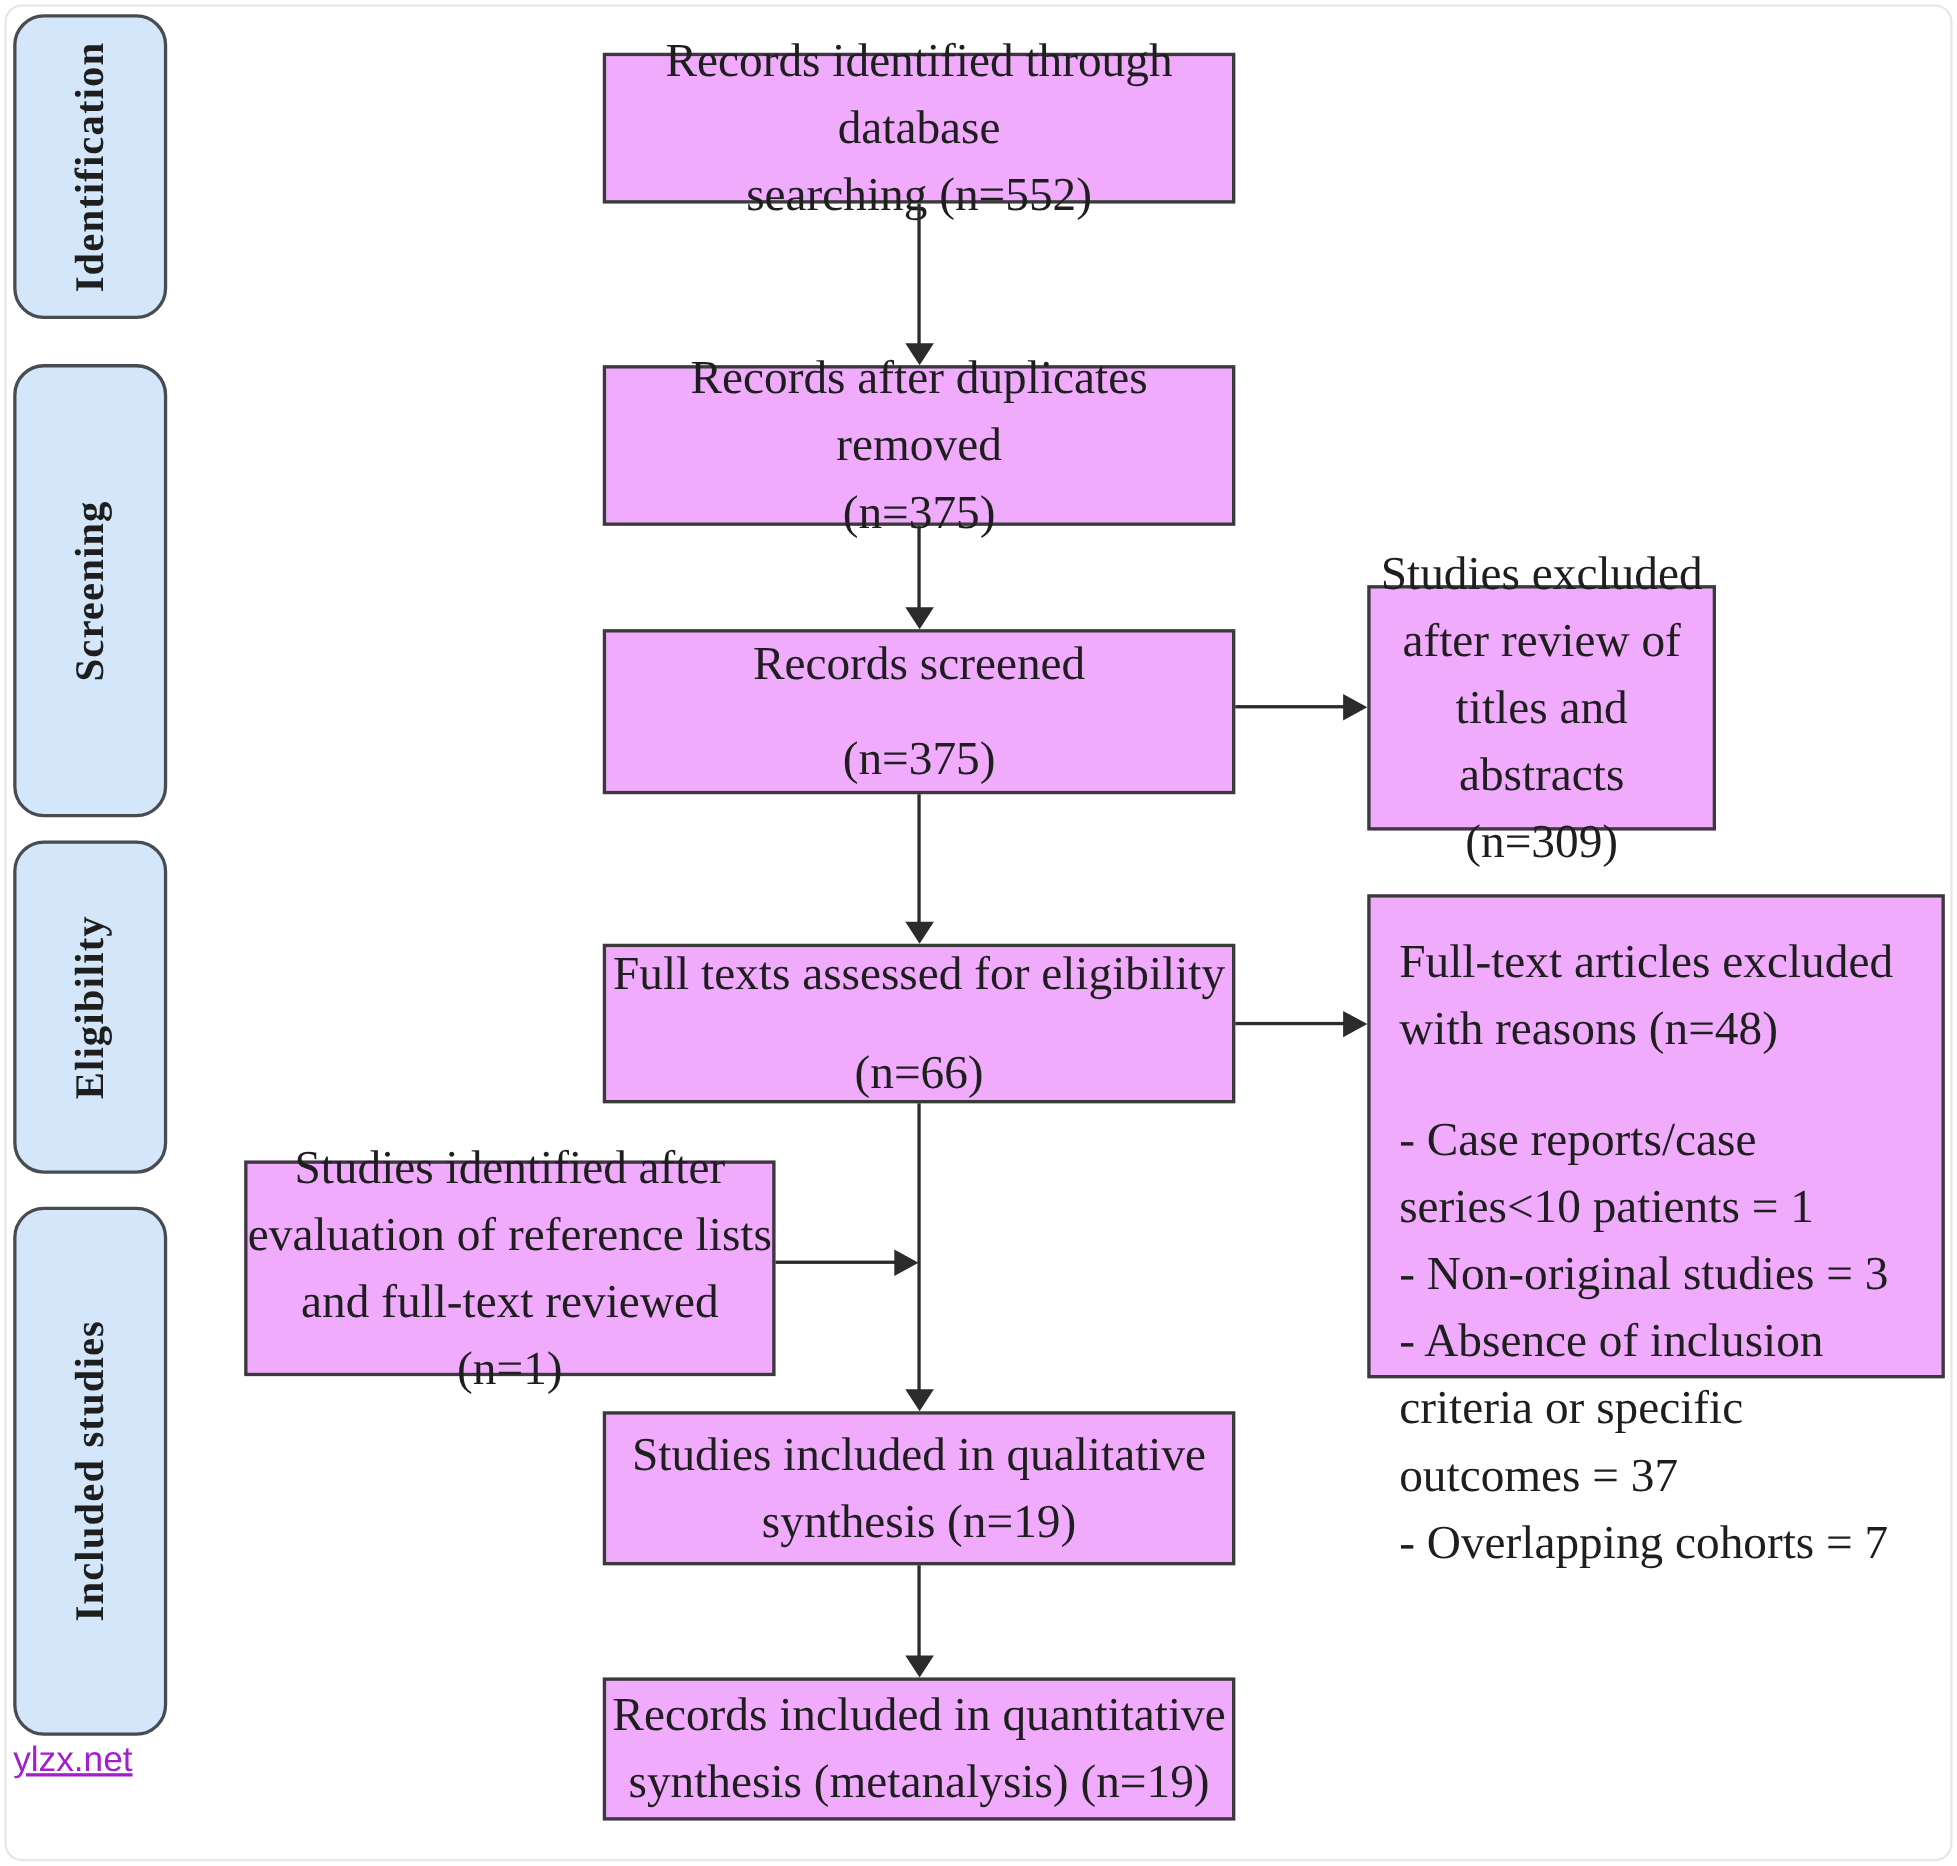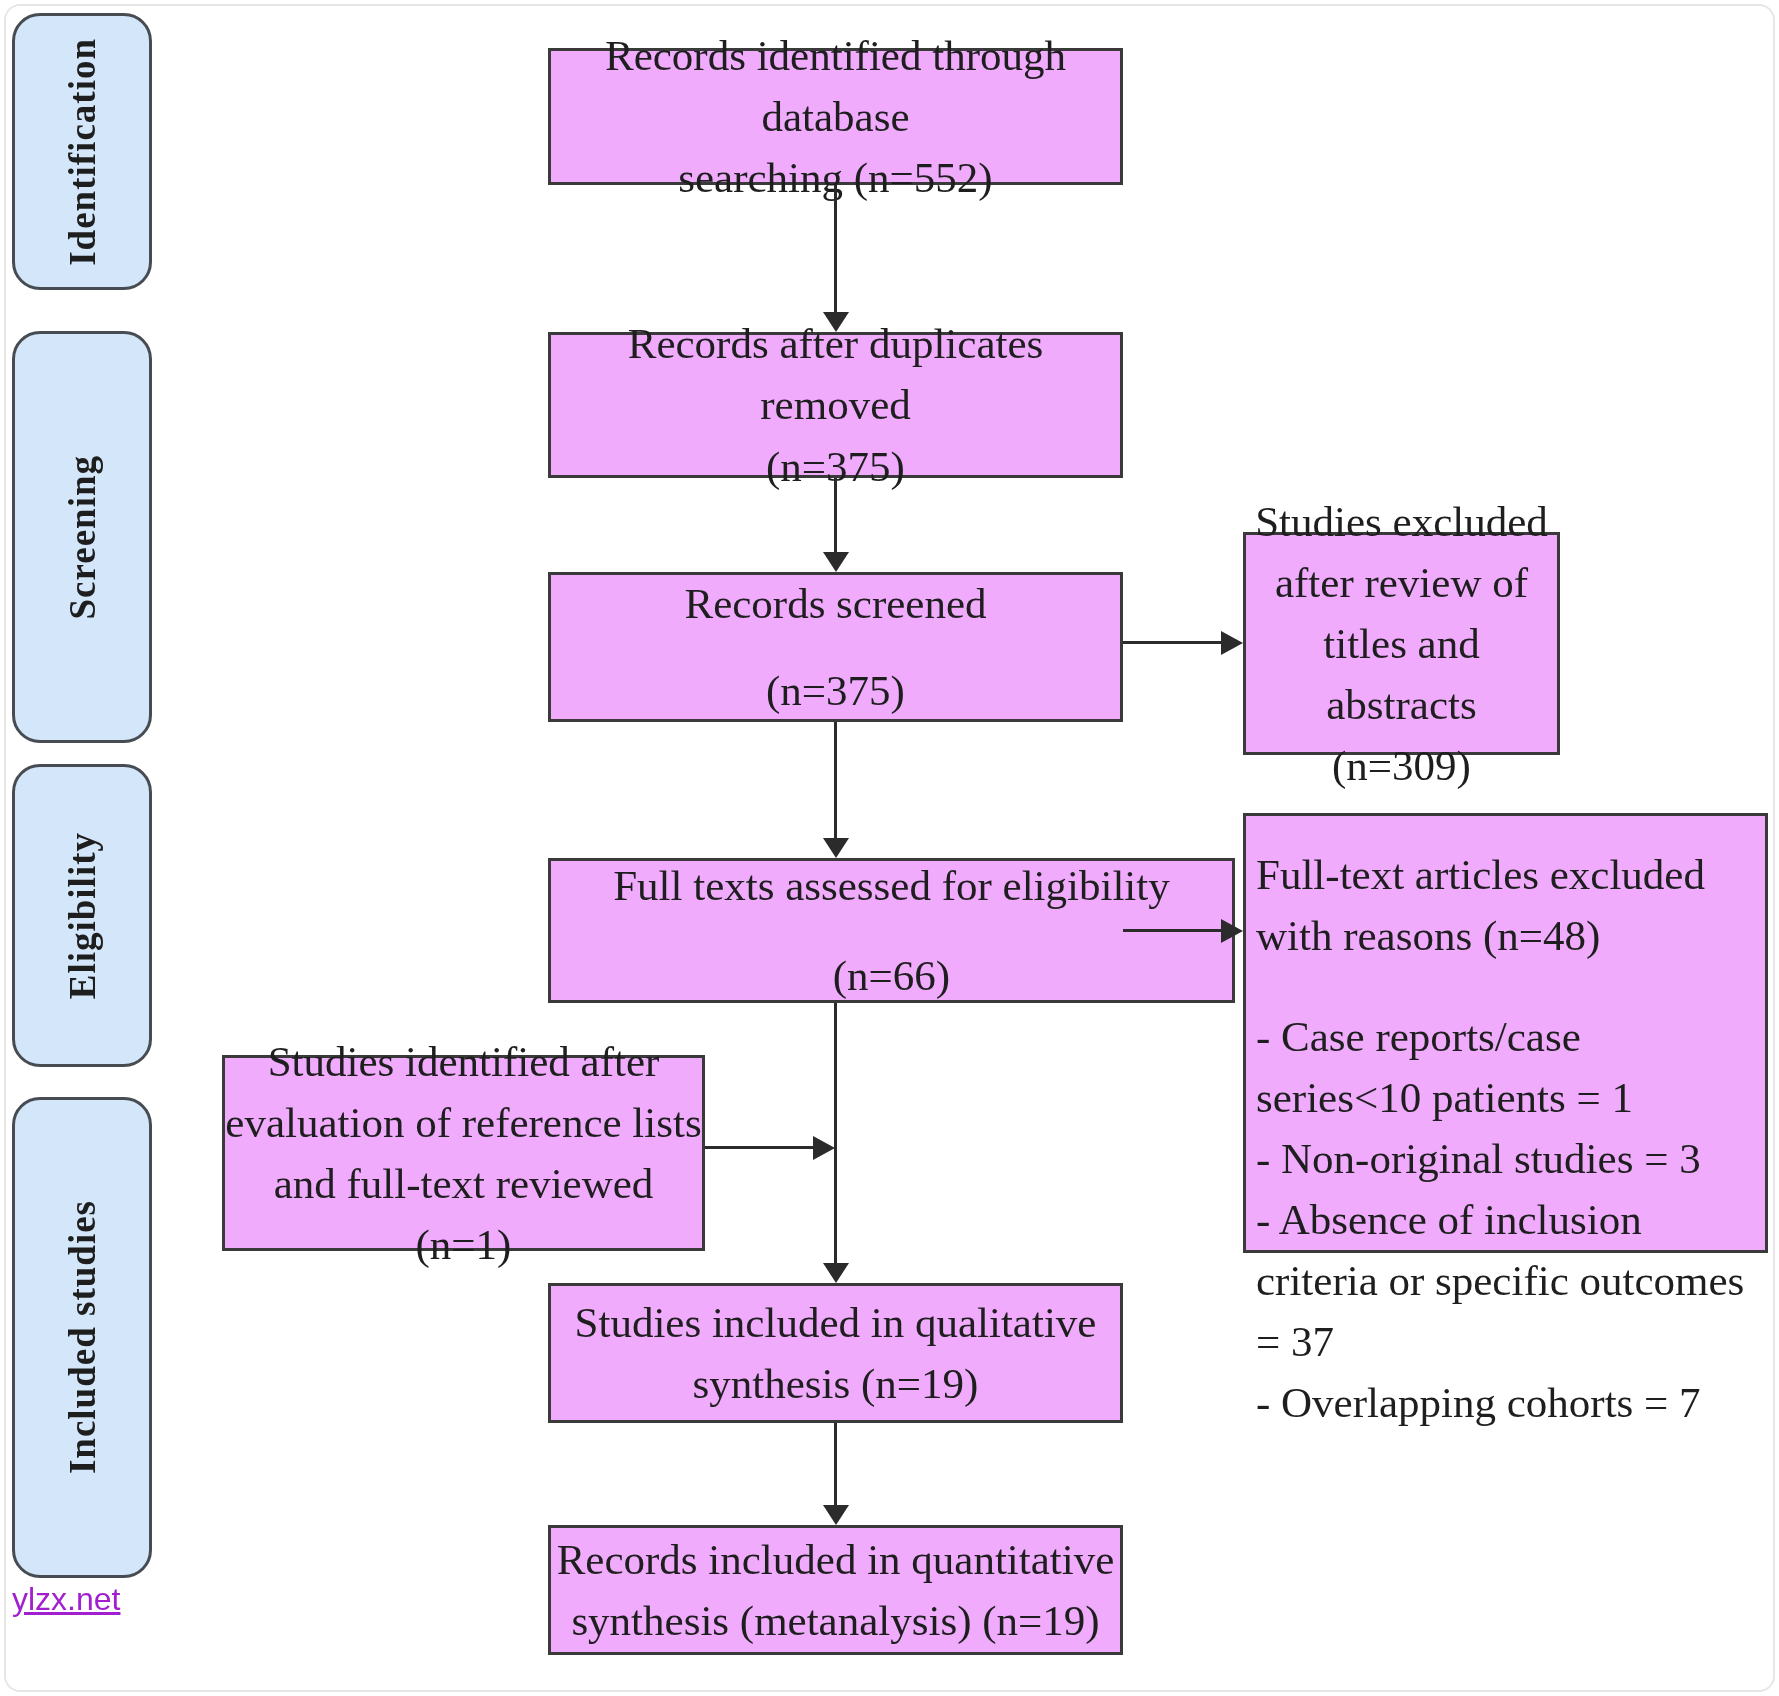--- a/index.html
+++ b/index.html
@@ -47,21 +47,21 @@
     background:#f0abfc;
     border:3px solid var(--c-box_border);
     display:flex;flex-direction:column;
     align-items:center;justify-content:center;
     text-align:center;
     font-size:43px;line-height:1.42;
   }
   .flowbox.left-align{
     align-items:flex-start;justify-content:flex-start;
     text-align:left;
-    padding:28px 10px;
+    padding:28px 26px;
   }
   .reasons-header{margin-bottom:40px;}
   .vline{position:absolute;width:3px;background:var(--c-arrow);}
   .hline{position:absolute;height:3px;background:var(--c-arrow);}
   .head-down{
     position:absolute;width:0;height:0;
     border-left:13px solid transparent;
     border-right:13px solid transparent;
     border-top:20px solid var(--c-arrow);
   }
@@ -114,21 +114,21 @@
     <div>(n=375)</div>
   </div>
 
   <div class="flowbox" style="left:1243px;top:532px;width:317px;height:223px;">
     <div>Studies excluded</div>
     <div>after review of</div>
     <div>titles and abstracts</div>
     <div>(n=309)</div>
   </div>
 
-  <div class="flowbox" style="left:548px;top:858px;width:687px;height:145px;gap:28px;">
+  <div class="flowbox" style="left:548px;top:858px;width:575px;height:145px;gap:28px;">
     <div>Full texts assessed for eligibility</div>
     <div>(n=66)</div>
   </div>
 
   <div class="flowbox left-align" style="left:1243px;top:813px;width:525px;height:440px;">
     <div class="reasons-header">Full-text articles excluded with reasons (n=48)</div>
     <div>- Case reports/case series&lt;10 patients = 1</div>
     <div>- Non-original studies = 3</div>
     <div>- Absence of inclusion criteria or specific outcomes = 37</div>
     <div>- Overlapping cohorts = 7</div>

